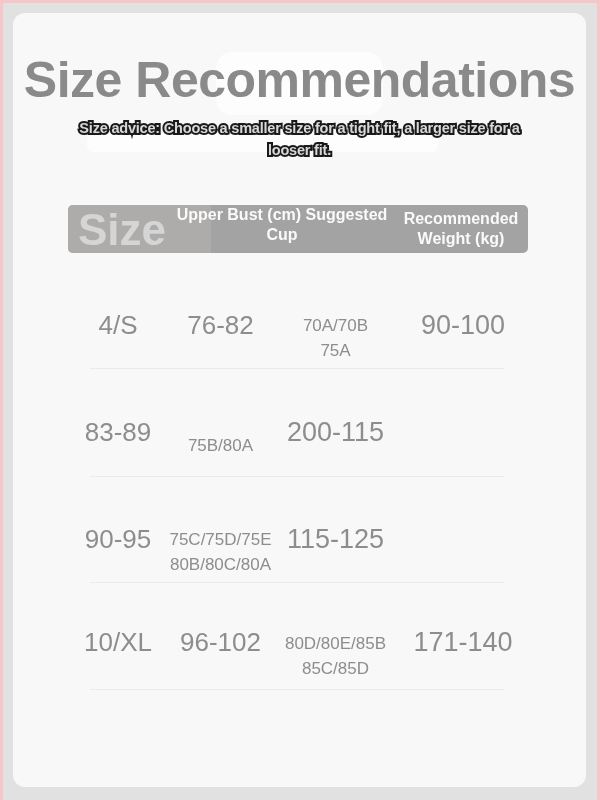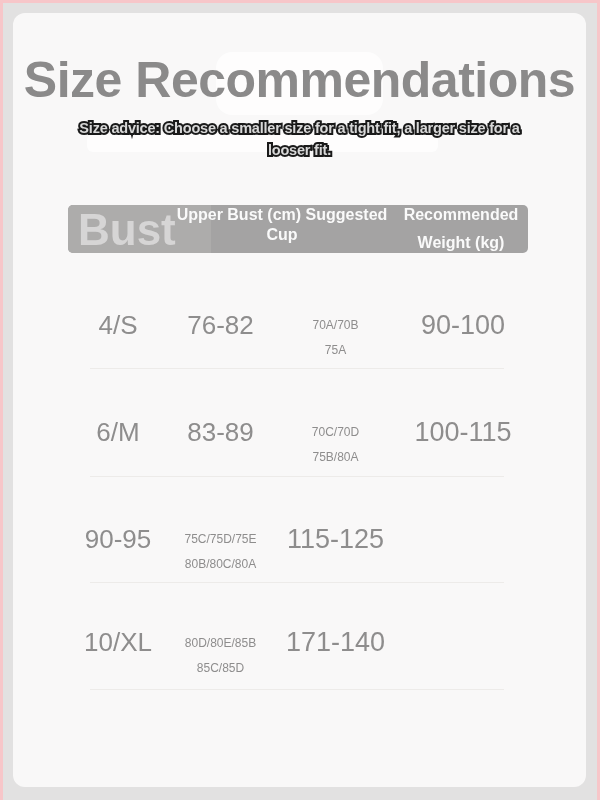--- a/index.html
+++ b/index.html
@@ -56,38 +56,38 @@
   }
   .th-mid{
     position:absolute;left:100px;top:0;height:100%;width:228px;
     display:flex;align-items:flex-start;justify-content:center;text-align:center;
     font-size:16px;line-height:20px;
   }
   .th-mid .th-inline{display:inline;}
   .th-weight{
     position:absolute;right:0;top:0;height:100%;width:134px;
     display:flex;align-items:center;justify-content:center;text-align:center;
-    font-size:16px;line-height:28px;
+    font-size:16px;line-height:20px;
   }
   .row{
     position:relative;display:grid;grid-template-columns:100px 105px 125px 130px;
     align-items:center;color:var(--body-text);
   }
   .row::after{
     content:"";position:absolute;left:22px;right:24px;bottom:0;
     border-bottom:1px solid var(--divider);
   }
   .row-1{height:116px;padding-top:28px;}
   .row-2{height:108px;padding-top:18px;}
   .row-3{height:106px;padding-top:18px;}
   .row-4{height:107px;padding-top:12px;}
   .cell{text-align:center;white-space:nowrap;}
   .c-size,.c-bust{font-size:26px;}
   .c-weight{font-size:27px;}
-  .c-cup{font-size:12px;line-height:25px;transform:translateY(13px);}
+  .c-cup{font-size:17px;line-height:25px;transform:translateY(13px);}
 </style>
 </head>
 <body>
 
 <div class="card">
   <div class="patch patch-title"></div>
   <div class="patch patch-subtitle"></div>
 
   <h1 class="title">Size Recommendations</h1>
 
@@ -97,61 +97,60 @@
       <span class="fill">Size advice: Choose a smaller size for a tight fit, a larger size for a</span>
     </div>
     <div class="sub-line">
       <span class="stroke">looser fit.</span>
       <span class="fill">looser fit.</span>
     </div>
   </div>
 
   <div class="table">
     <div class="thead">
-      <div class="th-size">Bust</div>
+      <div class="th-size">Size</div>
       <div class="th-mid">
         <div>
           <span class="th-inline">Upper Bust (cm)</span>
           <span class="th-inline">Suggested Cup</span>
         </div>
       </div>
       <div class="th-weight">Recommended Weight (kg)</div>
     </div>
 
     <div class="row row-1">
       <div class="cell c-size">4/S</div>
       <div class="cell c-bust">76-82</div>
       <div class="cell c-cup">
         <div>70A/70B</div>
         <div>75A</div>
       </div>
       <div class="cell c-weight">90-100</div>
     </div>
 
     <div class="row row-2">
-      <div class="cell c-size">6/M</div>
       <div class="cell c-bust">83-89</div>
       <div class="cell c-cup">
-        <div>70C/70D</div>
         <div>75B/80A</div>
       </div>
-      <div class="cell c-weight">100-115</div>
+      <div class="cell c-weight">200-115</div>
     </div>
 
     <div class="row row-3">
       <div class="cell c-bust">90-95</div>
       <div class="cell c-cup">
         <div>75C/75D/75E</div>
         <div>80B/80C/80A</div>
       </div>
       <div class="cell c-weight">115-125</div>
     </div>
 
     <div class="row row-4">
       <div class="cell c-size">10/XL</div>
+      <div class="cell c-bust">96-102</div>
       <div class="cell c-cup">
         <div>80D/80E/85B</div>
         <div>85C/85D</div>
       </div>
       <div class="cell c-weight">171-140</div>
     </div>
   </div>
 </div>
 
 <div class="pink-edges"></div>

